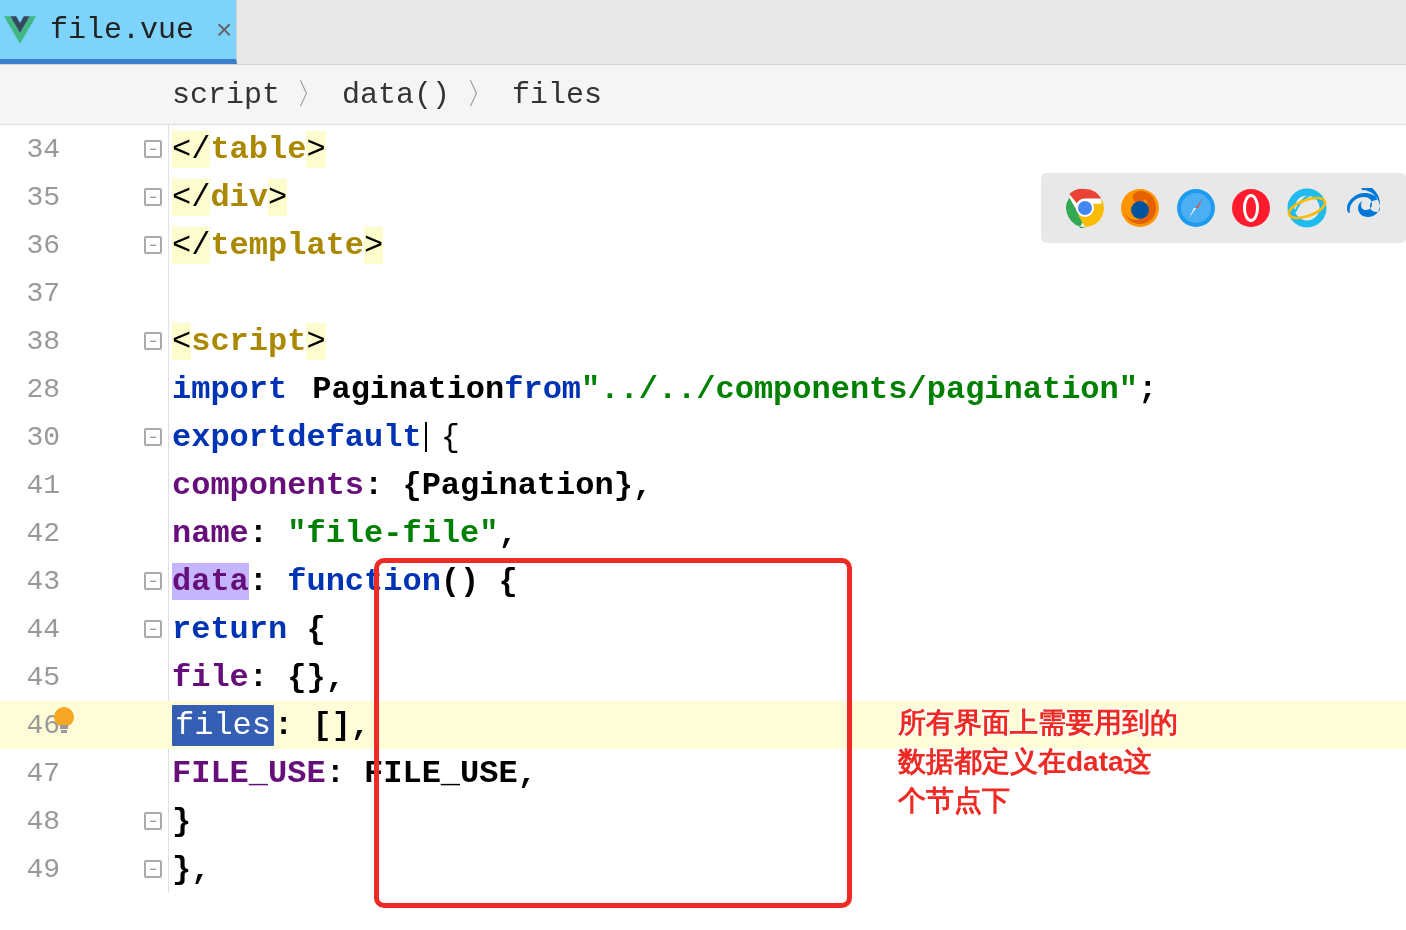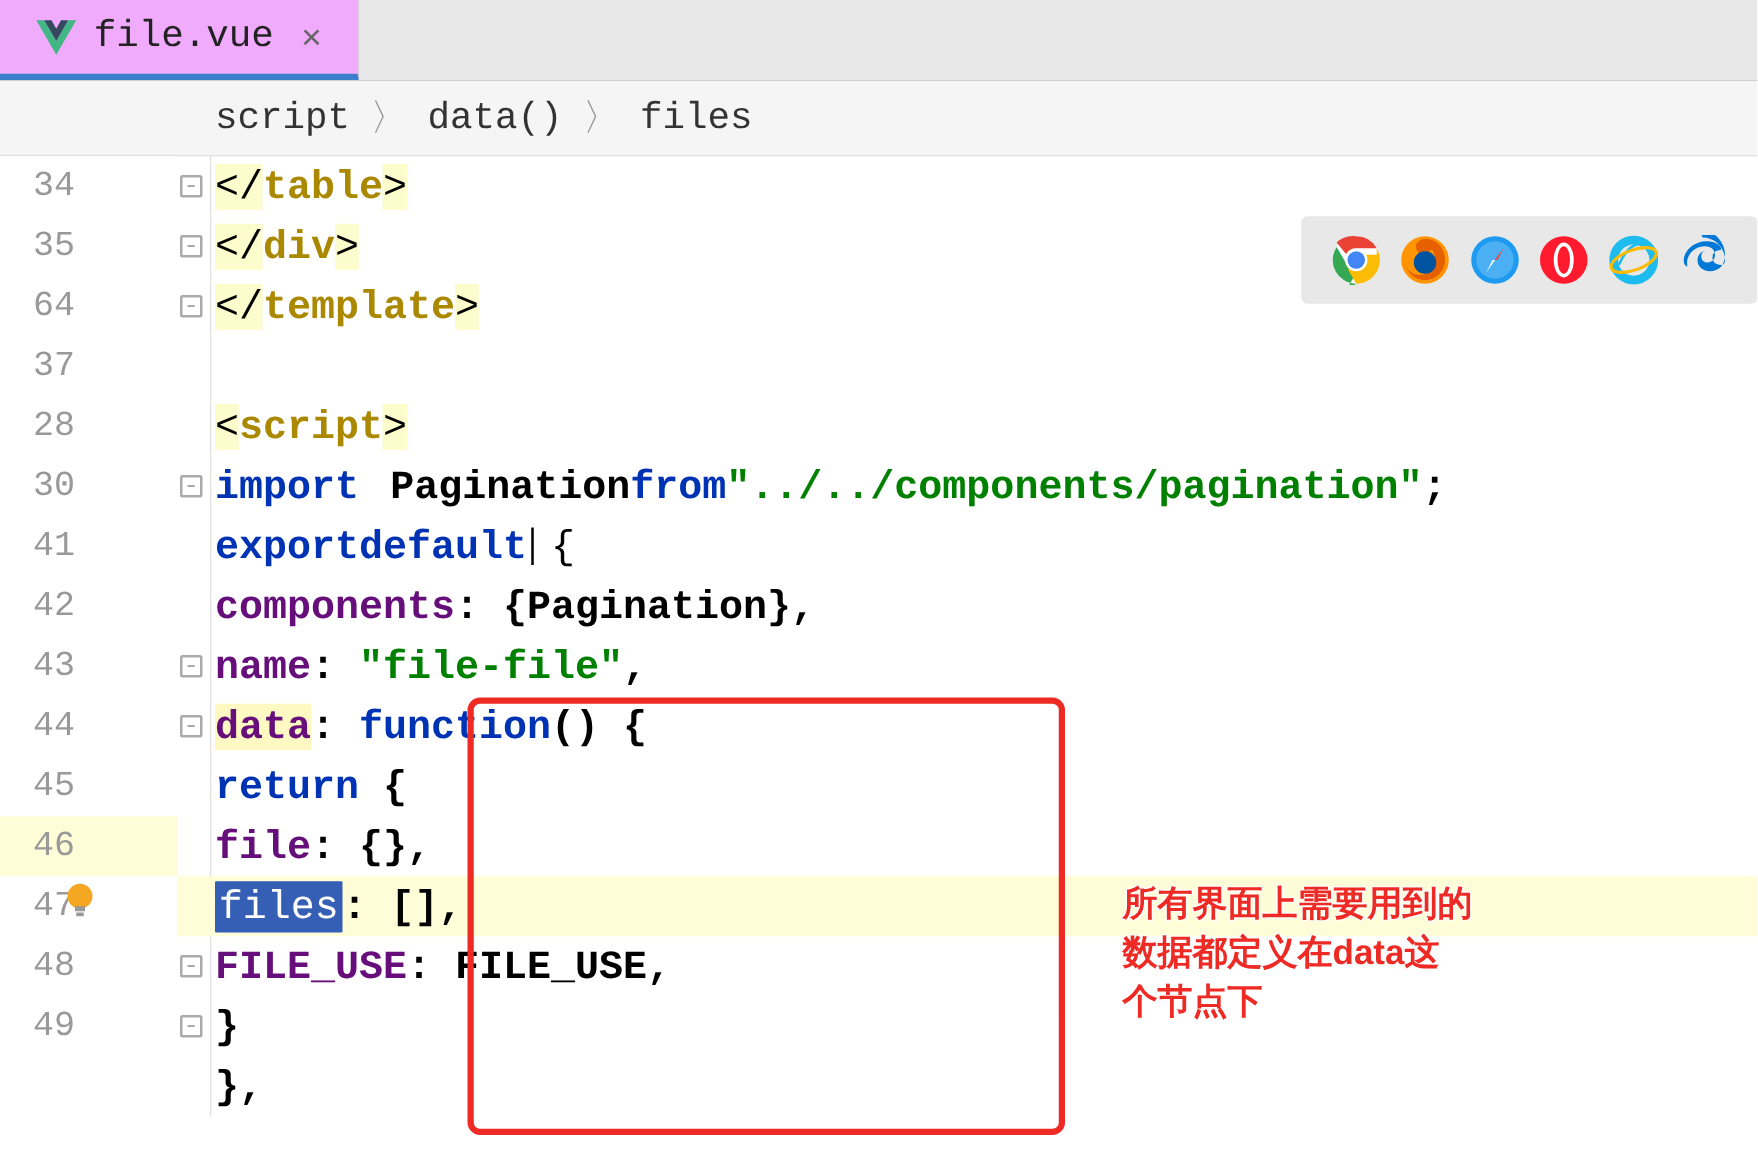--- a/index.html
+++ b/index.html
@@ -13,24 +13,24 @@
       position: relative;
     }
     .tab-bar {
       height: 65px;
       background: #e8e8e8;
       border-bottom: 1px solid #d0d0d0;
       display: flex;
       align-items: stretch;
     }
     .tab {
-      background: #f0abfc;
-      display: flex;
-      align-items: center;
-      padding: 0 29px;
+      background: #7dd3fc;
+      display: flex;
+      align-items: center;
+      padding: 0 4px;
       border-right: 1px solid #d0d0d0;
       border-bottom: 5px solid #3b7ecb;
       gap: 14px;
     }
     .vue-icon {
       width: 32px;
       height: 32px;
       display: flex;
       align-items: center;
       justify-content: center;
@@ -130,21 +130,21 @@
       background: #fffdd7;
       z-index: -1;
     }
     .kw { color: #0033b3; font-weight: bold; }
     .tag { color: #aa8800; font-weight: bold; }
     .tagbr { background: #fcfccc; }
     .str { color: #008000; font-weight: bold; }
     .prop { color: #660e7a; font-weight: bold; }
     .ident { color: #000; font-weight: bold; margin-left: 25px; }
     .plain { color: #000; font-weight: bold; }
-    .match { background: #fef9c3; }
+    .match { background: #c4b5fd; }
     .sel-word {
       background: #355eb5;
       color: #fff;
       padding: 2px 3px;
       border-radius: 1px;
     }
     .bulb {
       position: absolute;
       left: -98px;
       top: 4px;
@@ -224,25 +224,29 @@
   <div class="gutter" id="gutter">
       <div class="gutter-row">
         <div class="linenum">34</div>
         <div class="fold-handle"></div>
       </div>
       <div class="gutter-row">
         <div class="linenum">35</div>
         <div class="fold-handle"></div>
       </div>
       <div class="gutter-row">
-        <div class="linenum">64</div>
+        <div class="linenum">36</div>
         <div class="fold-handle"></div>
       </div>
       <div class="gutter-row">
         <div class="linenum">37</div>
+      </div>
+      <div class="gutter-row">
+        <div class="linenum">38</div>
+        <div class="fold-handle"></div>
       </div>
       <div class="gutter-row">
         <div class="linenum">28</div>
       </div>
       <div class="gutter-row">
         <div class="linenum">30</div>
         <div class="fold-handle"></div>
       </div>
       <div class="gutter-row">
         <div class="linenum">41</div>

